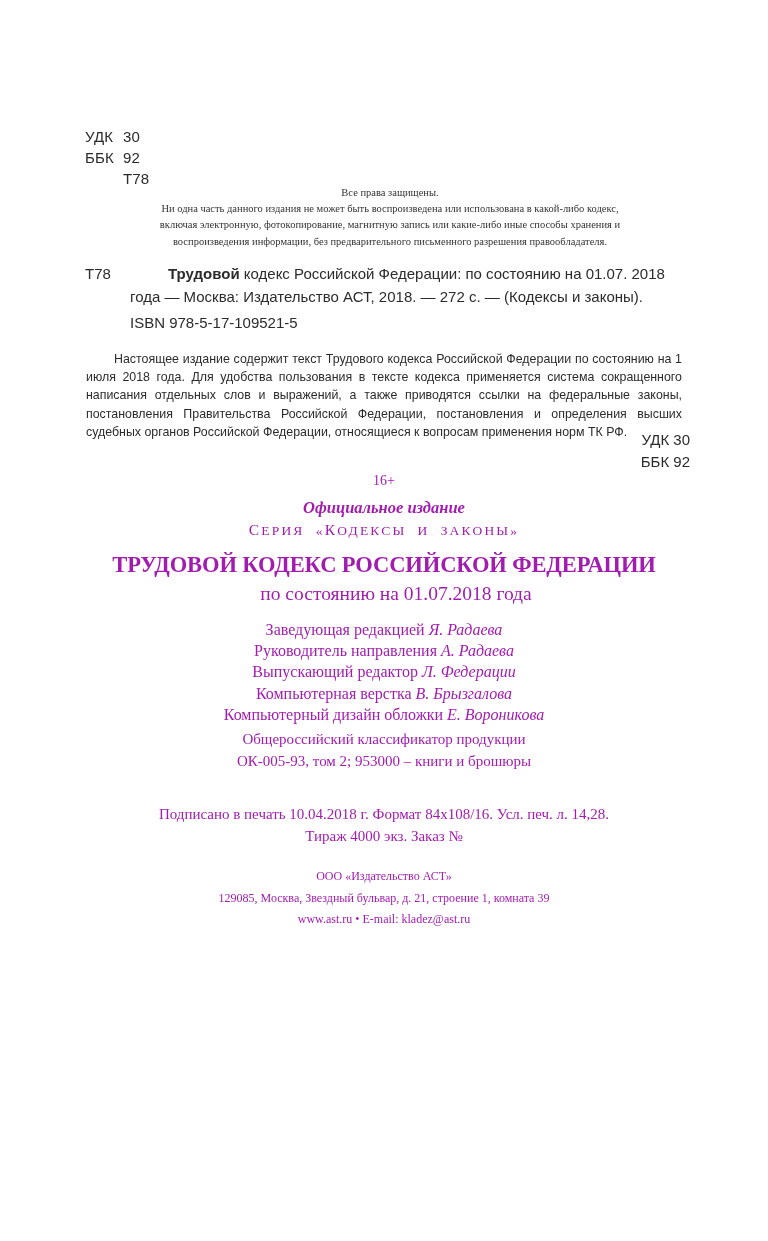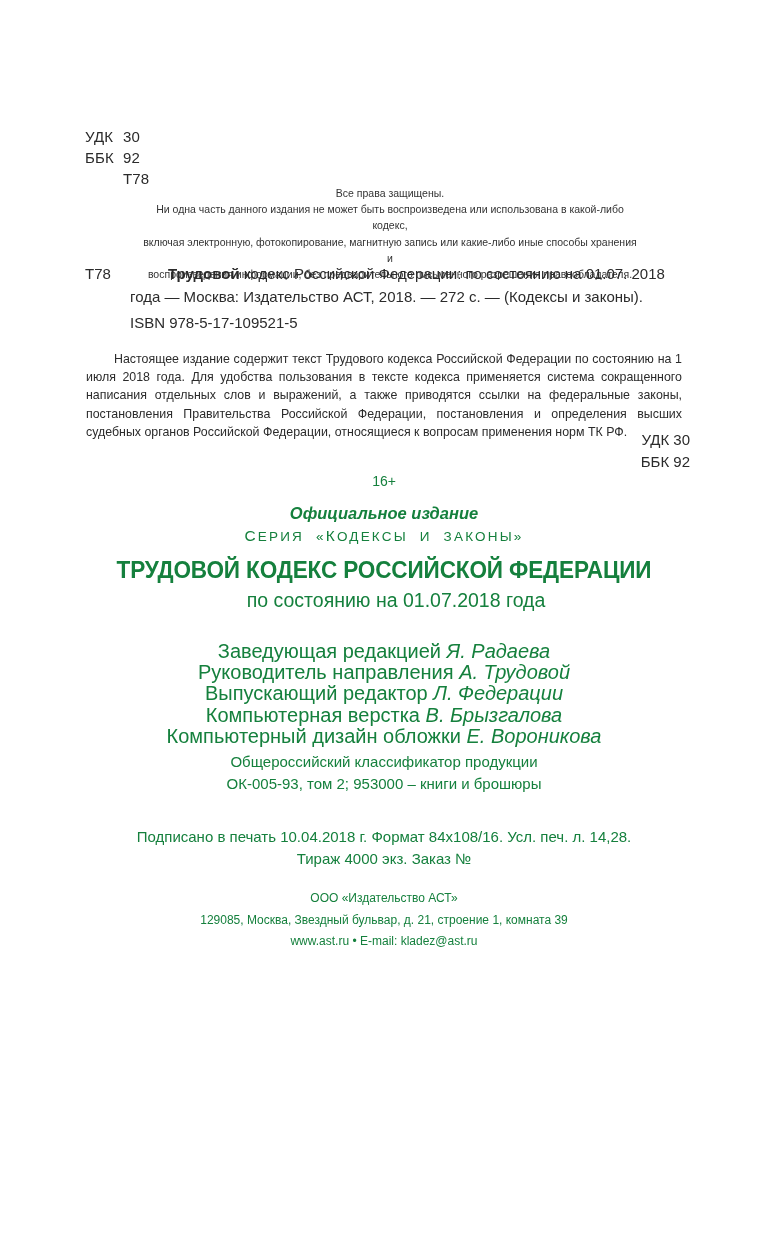--- a/index.html
+++ b/index.html
@@ -53,21 +53,21 @@
   .rights {
     position: absolute;
     left: 140px;
     top: 185px;
     width: 500px;
     text-align: center;
     font-size: 10.5px;
     line-height: 16.2px;
     color: #333333;
   }
-  .rights p { margin: 0; }
+  .rights p { margin: 0; font-family: Liberation Serif, serif; }
 
   
   .biblio {
     position: absolute;
     left: 85px;
     top: 262px;
     width: 600px;
     font-size: 15px;
     line-height: 23px;
     color: #2b2b2b;
@@ -116,32 +116,33 @@
   }
   .class-right span { display: block; }
 
   
   .colophon {
     position: absolute;
     left: 0;
     right: 0;
     top: 472px;
     text-align: center;
-    color: #15803d;
+    color: #a21caf;
+    font-family: Liberation Serif, serif;
   }
   .age-mark {
     font-size: 14px;
     line-height: 18px;
   }
   .official {
     font-size: 16.5px;
     line-height: 21px;
     font-style: italic;
     font-weight: bold;
-    margin-top: 13px;
+    margin-top: 7px;
   }
   .series {
     font-size: 13.5px;
     line-height: 21px;
     letter-spacing: 2.2px;
     margin-top: 1px;
     white-space: pre;
   }
   .series .cap { font-size: 15.5px; }
 
@@ -154,22 +155,22 @@
     transform: scaleX(0.96);
   }
   .doc-subtitle {
     font-size: 19.5px;
     line-height: 26px;
     margin-top: 2px;
     padding-left: 24px;
   }
 
   .credits {
-    margin-top: 28px;
-    font-size: 20px;
+    margin-top: 12px;
+    font-size: 16px;
     line-height: 21.2px;
   }
   .credits div i {
     font-style: italic;
   }
 
   .classifier {
     margin-top: 4px;
     font-size: 15px;
     line-height: 21.5px;
@@ -241,21 +242,21 @@
 
     <div class="official">Официальное издание</div>
 
     <div class="series"><span class="cap">С</span>ЕРИЯ  «<span class="cap">К</span>ОДЕКСЫ  И  ЗАКОНЫ»</div>
 
     <div class="doc-title">ТРУДОВОЙ КОДЕКС РОССИЙСКОЙ ФЕДЕРАЦИИ</div>
     <div class="doc-subtitle">по состоянию на 01.07.2018 года</div>
 
     <div class="credits">
       <div><span>Заведующая редакцией</span> <i>Я. Радаева</i></div>
-      <div><span>Руководитель направления</span> <i>А. Трудовой</i></div>
+      <div><span>Руководитель направления</span> <i>А. Радаева</i></div>
       <div><span>Выпускающий редактор</span> <i>Л. Федерации</i></div>
       <div><span>Компьютерная верстка</span> <i>В. Брызгалова</i></div>
       <div><span>Компьютерный дизайн обложки</span> <i>Е. Вороникова</i></div>
     </div>
 
     <div class="classifier">
       <div>Общероссийский классификатор продукции</div>
       <div>ОК-005-93, том 2; 953000 – книги и брошюры</div>
     </div>
 

